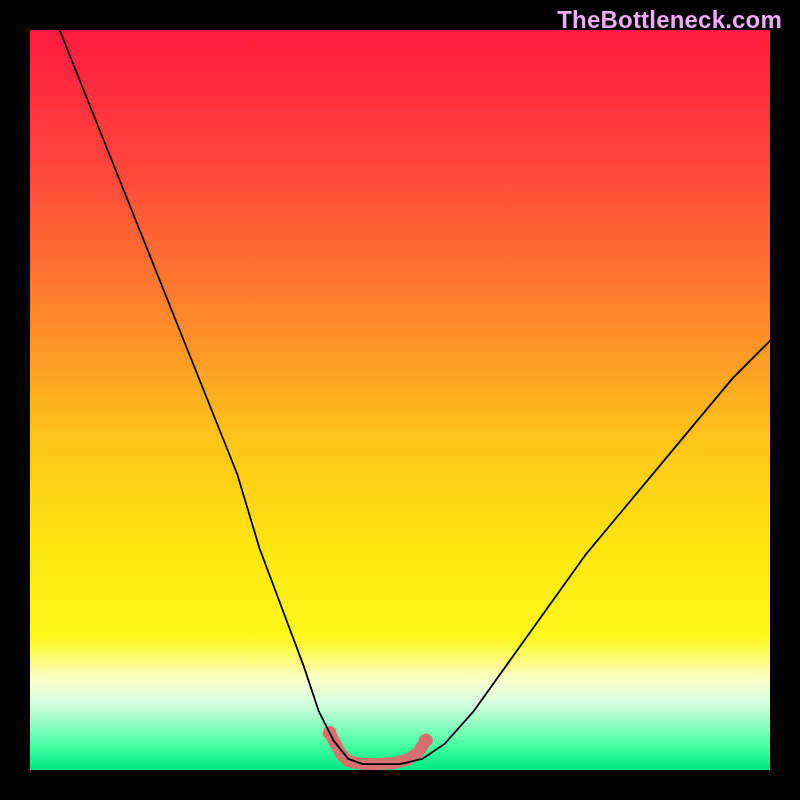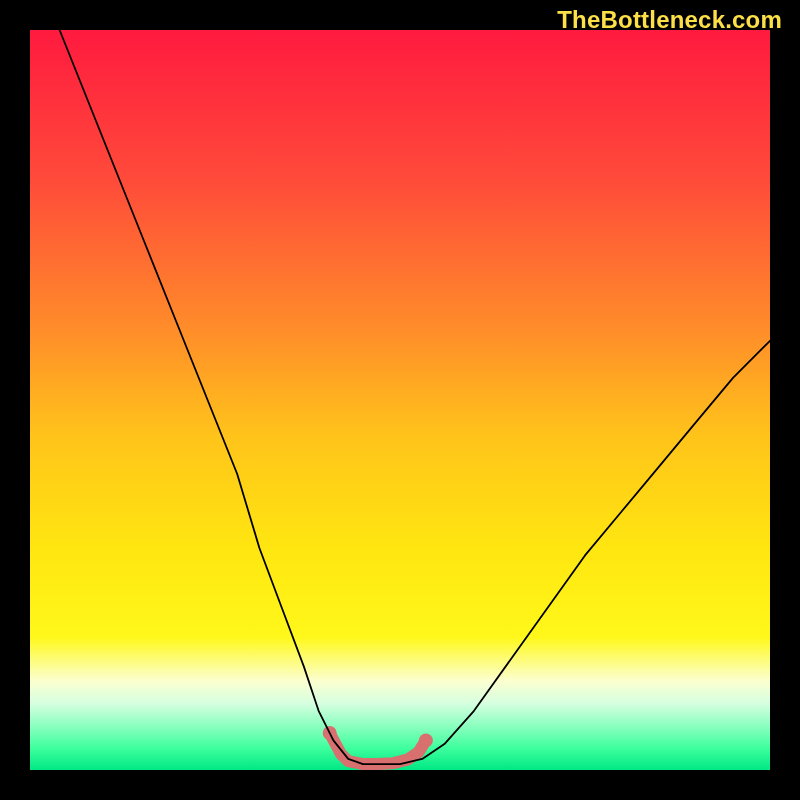--- a/index.html
+++ b/index.html
@@ -18,21 +18,21 @@
     height: 800px;
     background: #000;
   }
   .watermark {
     position: absolute;
     top: 6px;
     right: 18px;
     font-family: Arial, Helvetica, sans-serif;
     font-size: 24px;
     font-weight: 600;
-    color: #fde047;
+    color: #f0abfc;
     letter-spacing: 0.2px;
     z-index: 10;
   }
   svg {
     position: absolute;
     left: 0;
     top: 0;
   }
 </style>
 </head>

